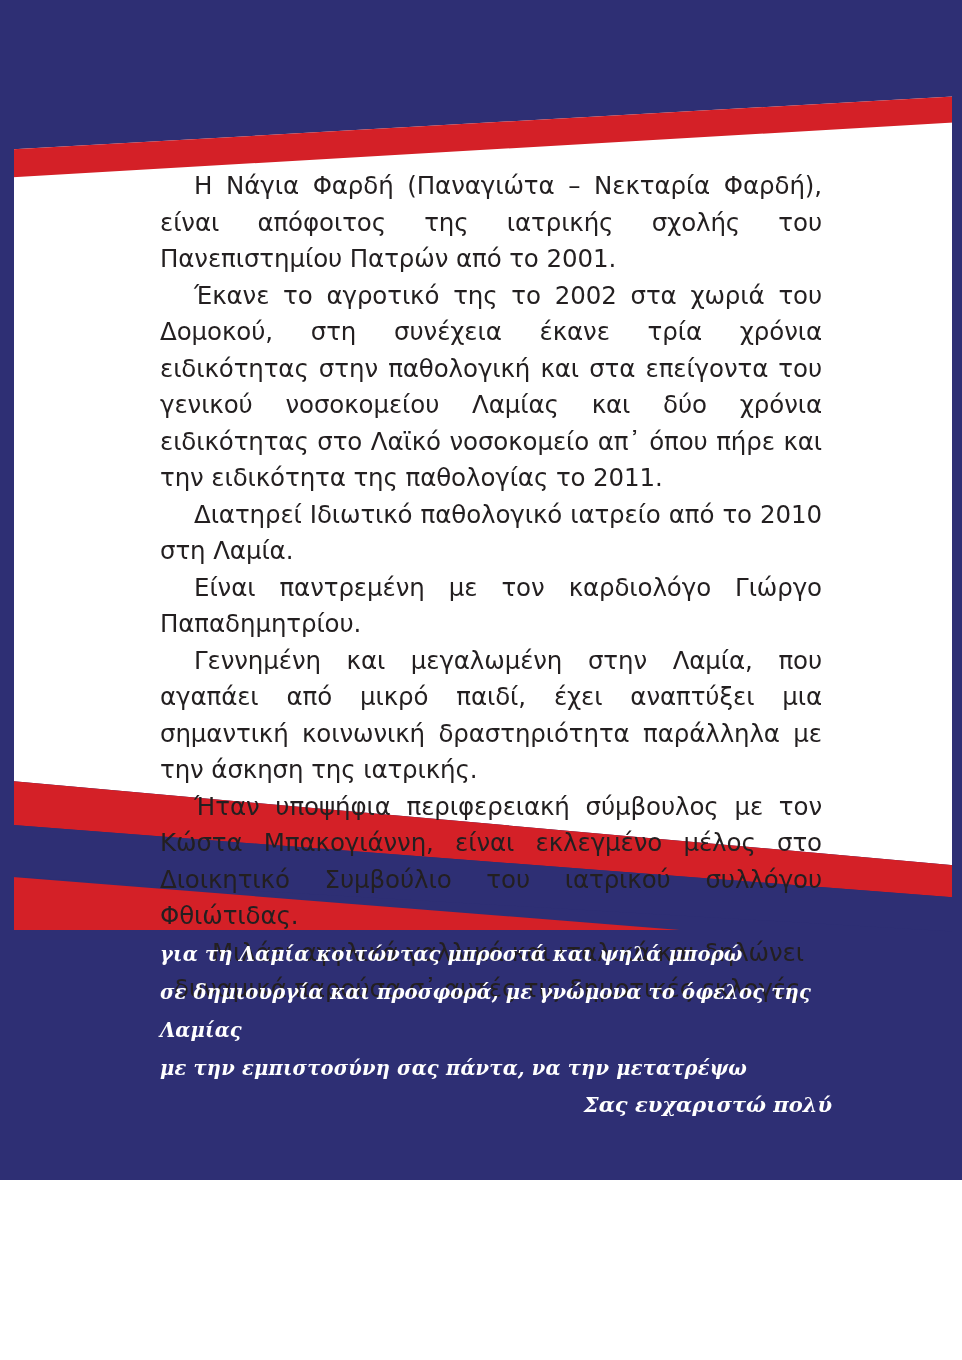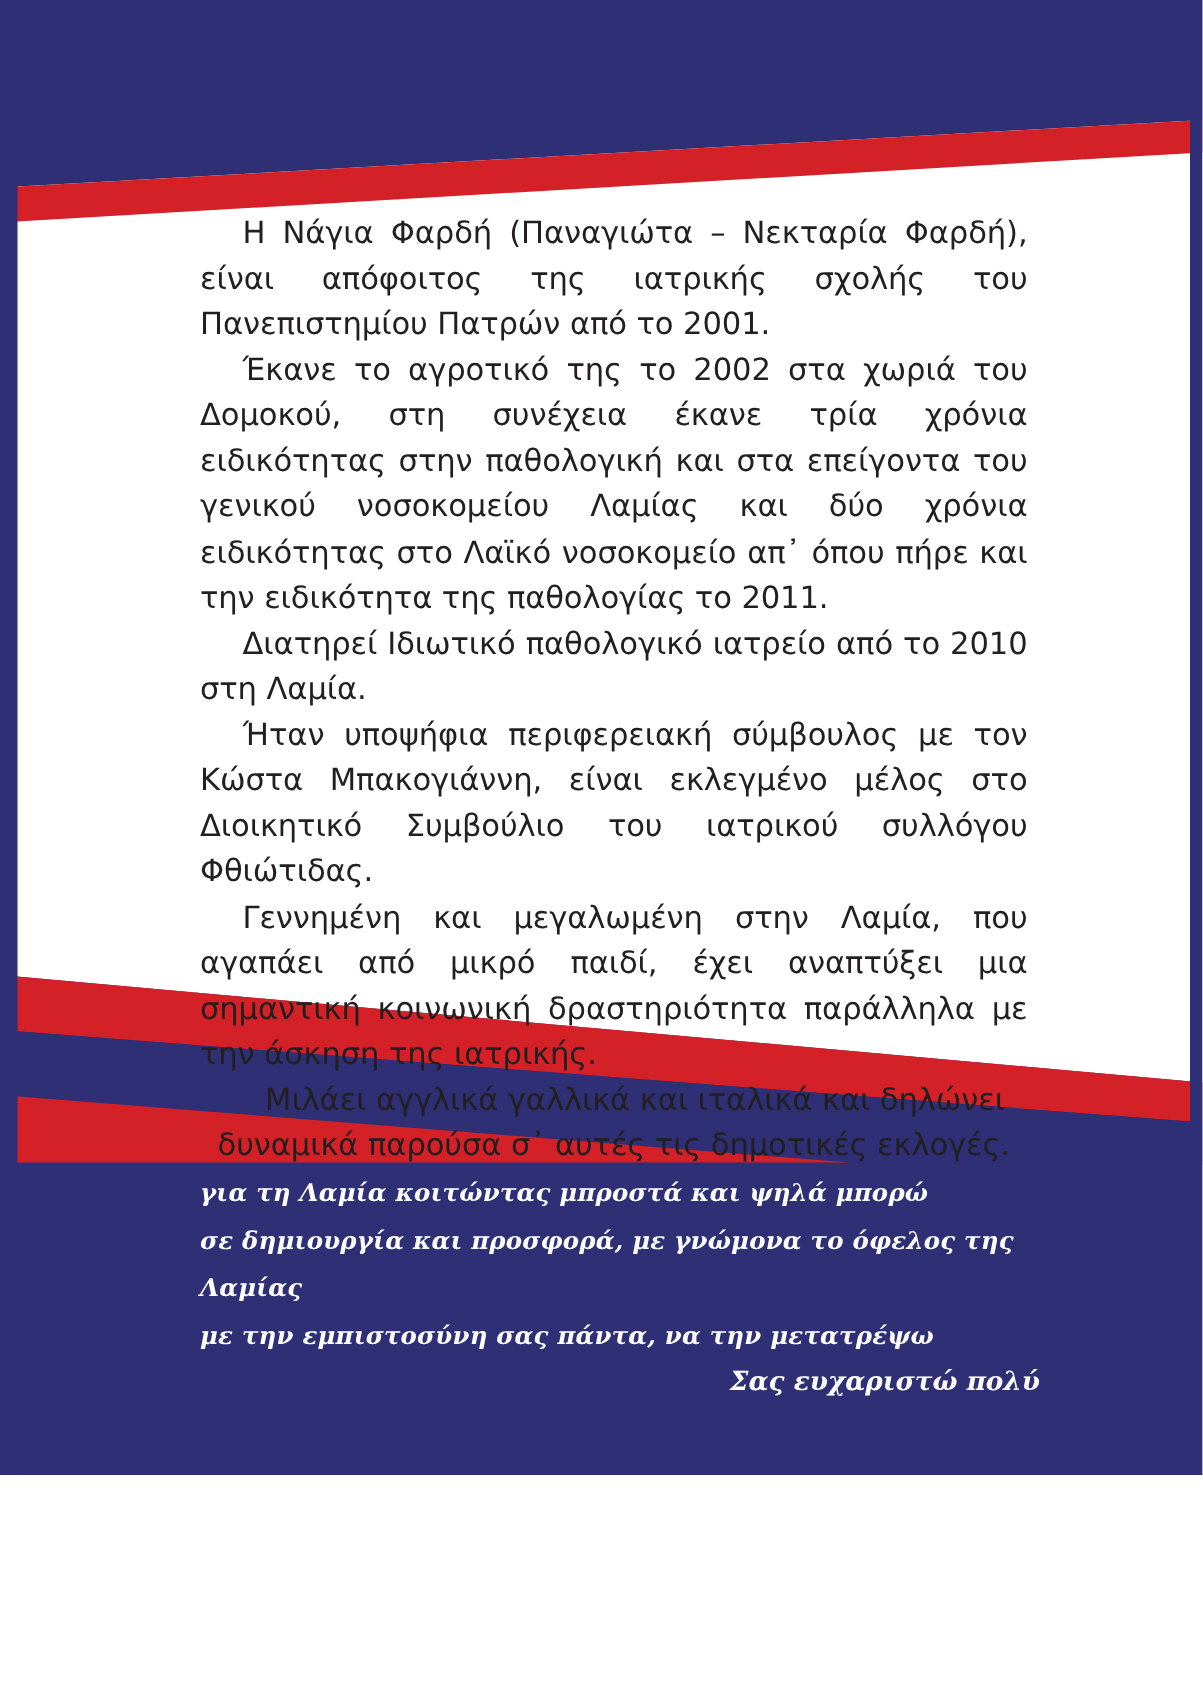--- a/index.html
+++ b/index.html
@@ -126,22 +126,23 @@
     </svg>
   </div>
 
   <div class="edge-left"></div>
   <div class="edge-right"></div>
 
   <div class="content">
     <p>Η Νάγια Φαρδή (Παναγιώτα – Νεκταρία Φαρδή), είναι απόφοιτος της ιατρικής σχολής του Πανεπιστημίου Πατρών από το 2001.</p>
     <p>Έκανε το αγροτικό της το 2002 στα χωριά του Δομοκού, στη συνέχεια έκανε τρία χρόνια ειδικότητας στην παθολογική και στα επείγοντα του γενικού νοσοκομείου Λαμίας και δύο χρόνια ειδικότητας στο Λαϊκό νοσοκομείο απ᾽ όπου πήρε και την ειδικότητα της παθολογίας το 2011.</p>
     <p>Διατηρεί Ιδιωτικό παθολογικό ιατρείο από το 2010 στη Λαμία.</p>
+    <p>Είναι παντρεμένη με τον καρδιολόγο Γιώργο Παπαδημητρίου.</p>
+    <p>Γεννημένη και μεγαλωμένη στην Λαμία, που αγαπάει από μικρό παιδί, έχει αναπτύξει μια σημαντική κοινωνική δραστηριότητα παράλληλα με την άσκηση της ιατρικής.</p>
     <p>Ήταν υποψήφια περιφερειακή σύμβουλος με τον Κώστα Μπακογιάννη, είναι εκλεγμένο μέλος στο Διοικητικό Συμβούλιο του ιατρικού συλλόγου Φθιώτιδας.</p>
-    <p>Γεννημένη και μεγαλωμένη στην Λαμία, που αγαπάει από μικρό παιδί, έχει αναπτύξει μια σημαντική κοινωνική δραστηριότητα παράλληλα με την άσκηση της ιατρικής.</p>
     <p class="last">Μιλάει αγγλικά γαλλικά και ιταλικά και δηλώνει δυναμικά παρούσα σ᾽ αυτές τις δημοτικές εκλογές.</p>
   </div>
 
   <div class="quote">
     <div class="quote-line">για τη Λαμία κοιτώντας μπροστά και ψηλά μπορώ</div>
     <div class="quote-line">σε δημιουργία και προσφορά, με γνώμονα το όφελος της Λαμίας</div>
     <div class="quote-line">με την εμπιστοσύνη σας πάντα, να την μετατρέψω</div>
     <div class="quote-sign">Σας ευχαριστώ πολύ</div>
   </div>
 

